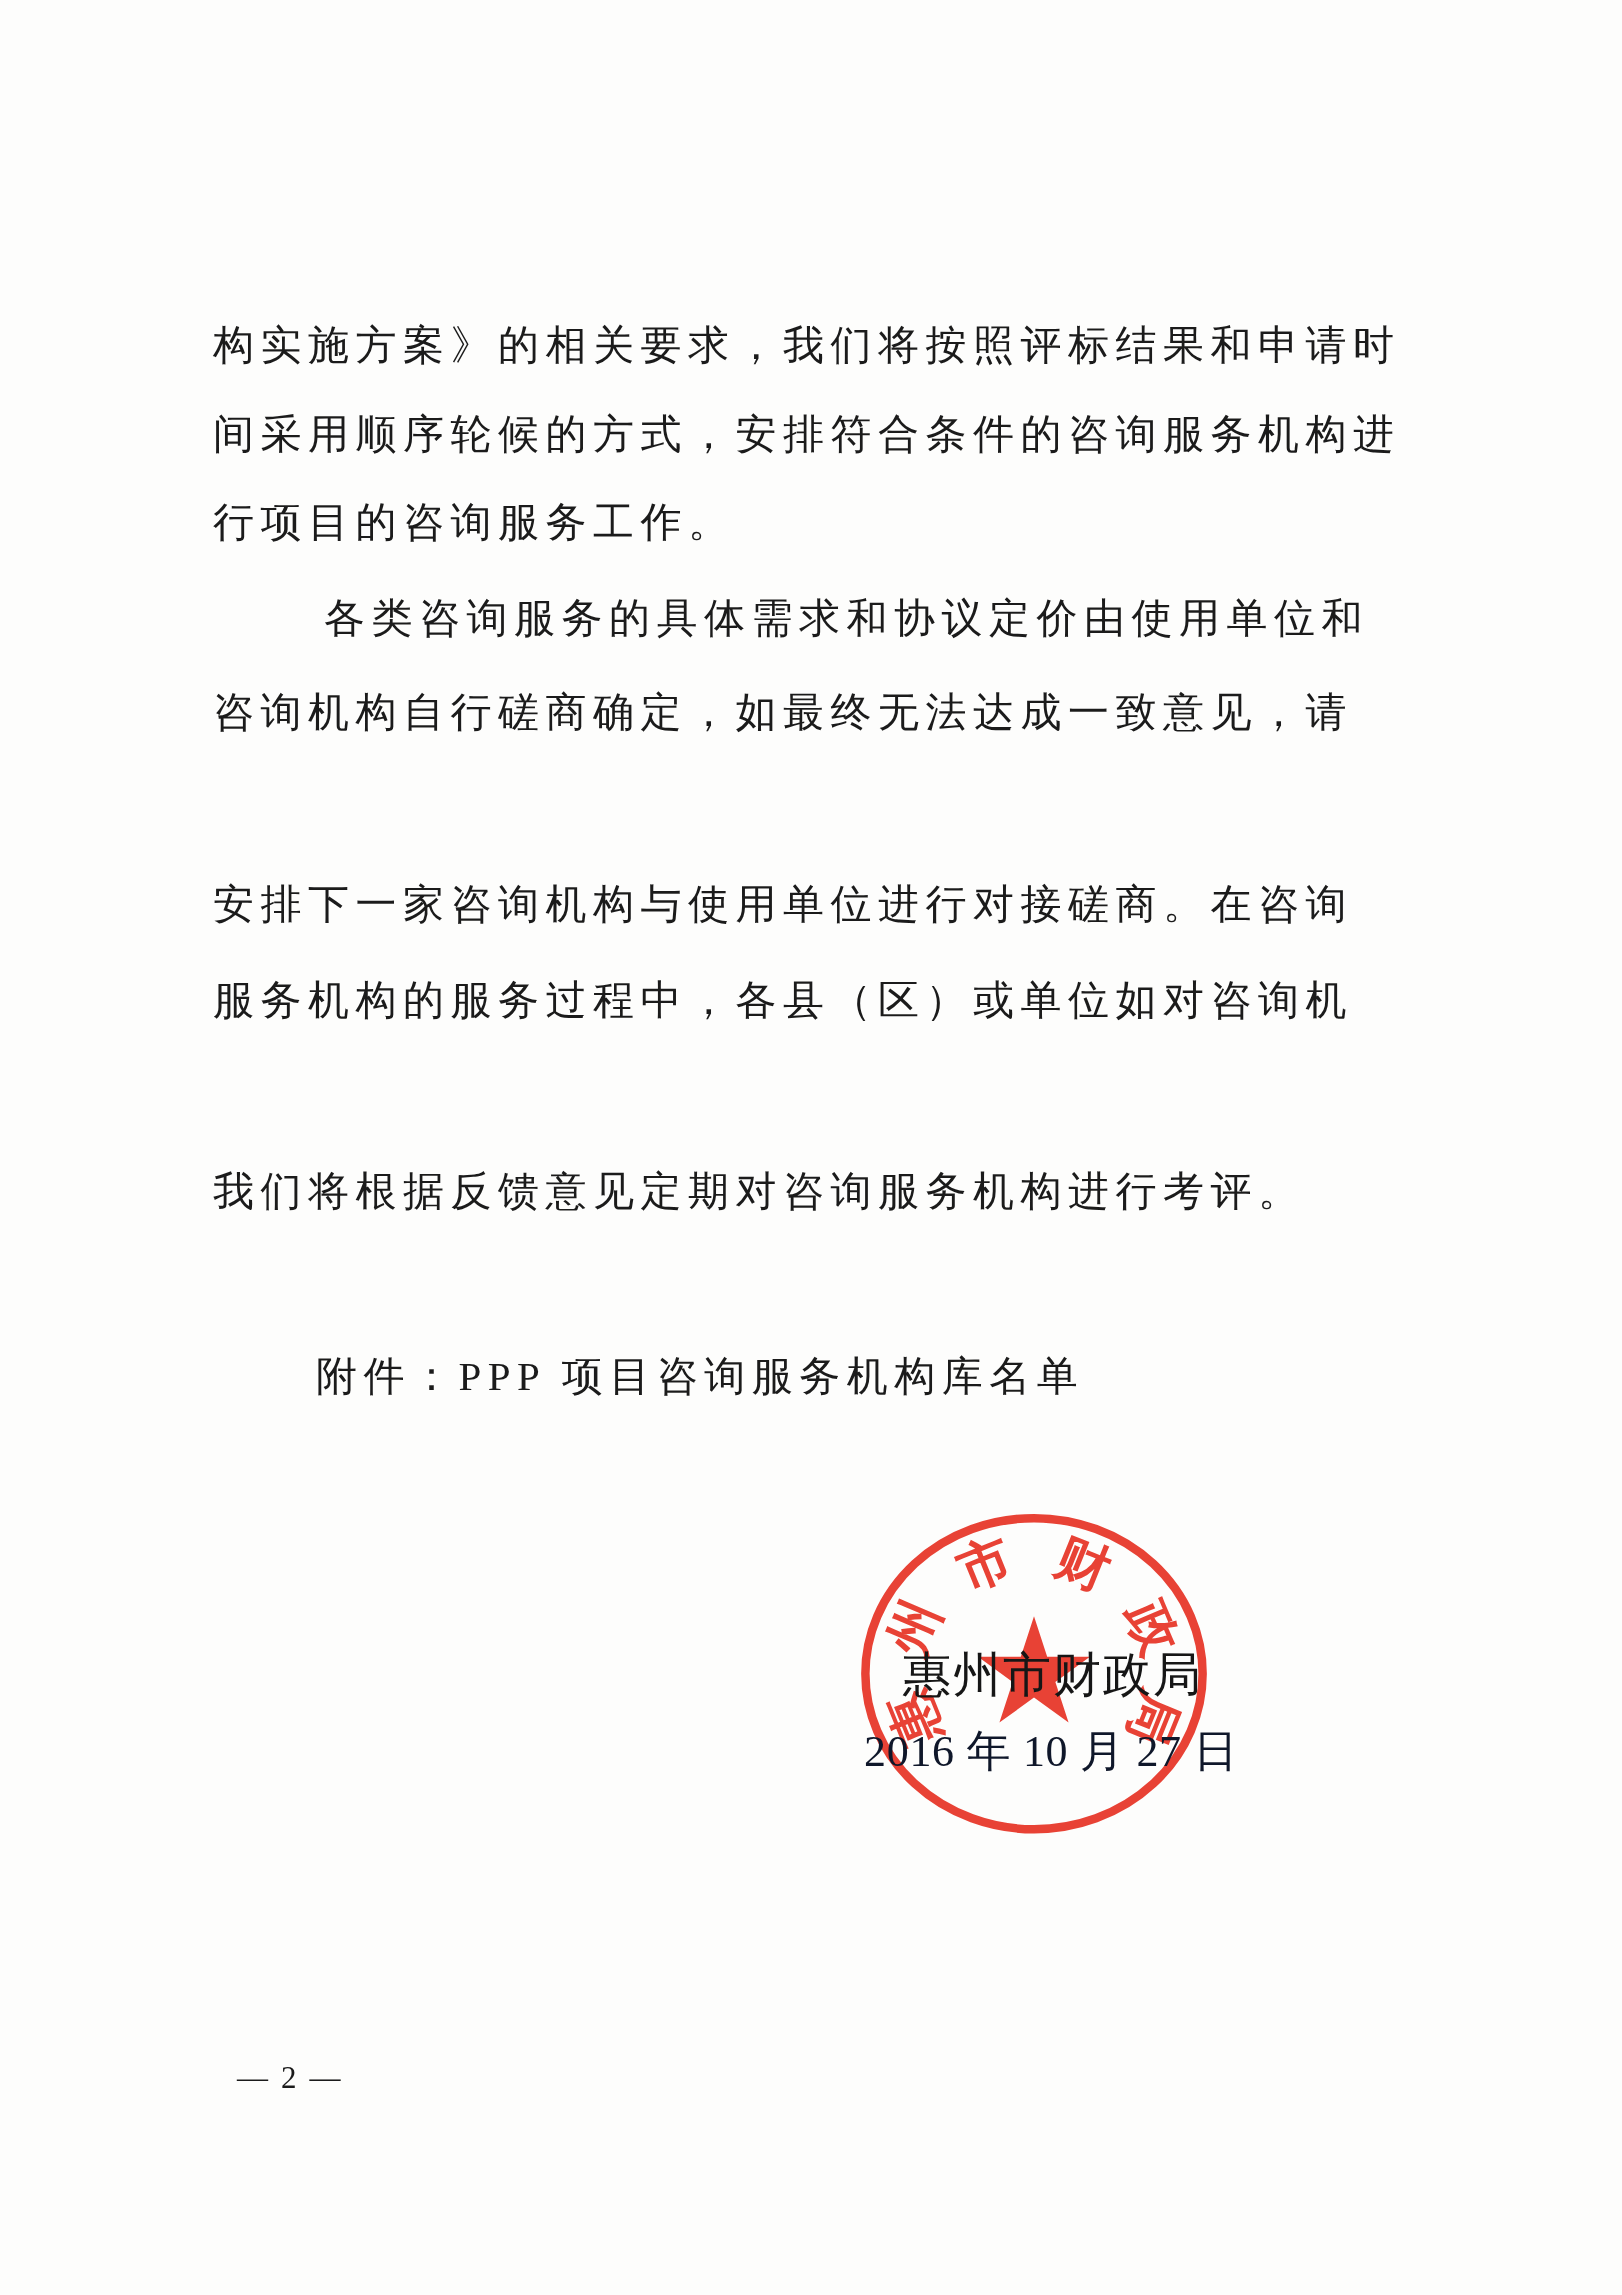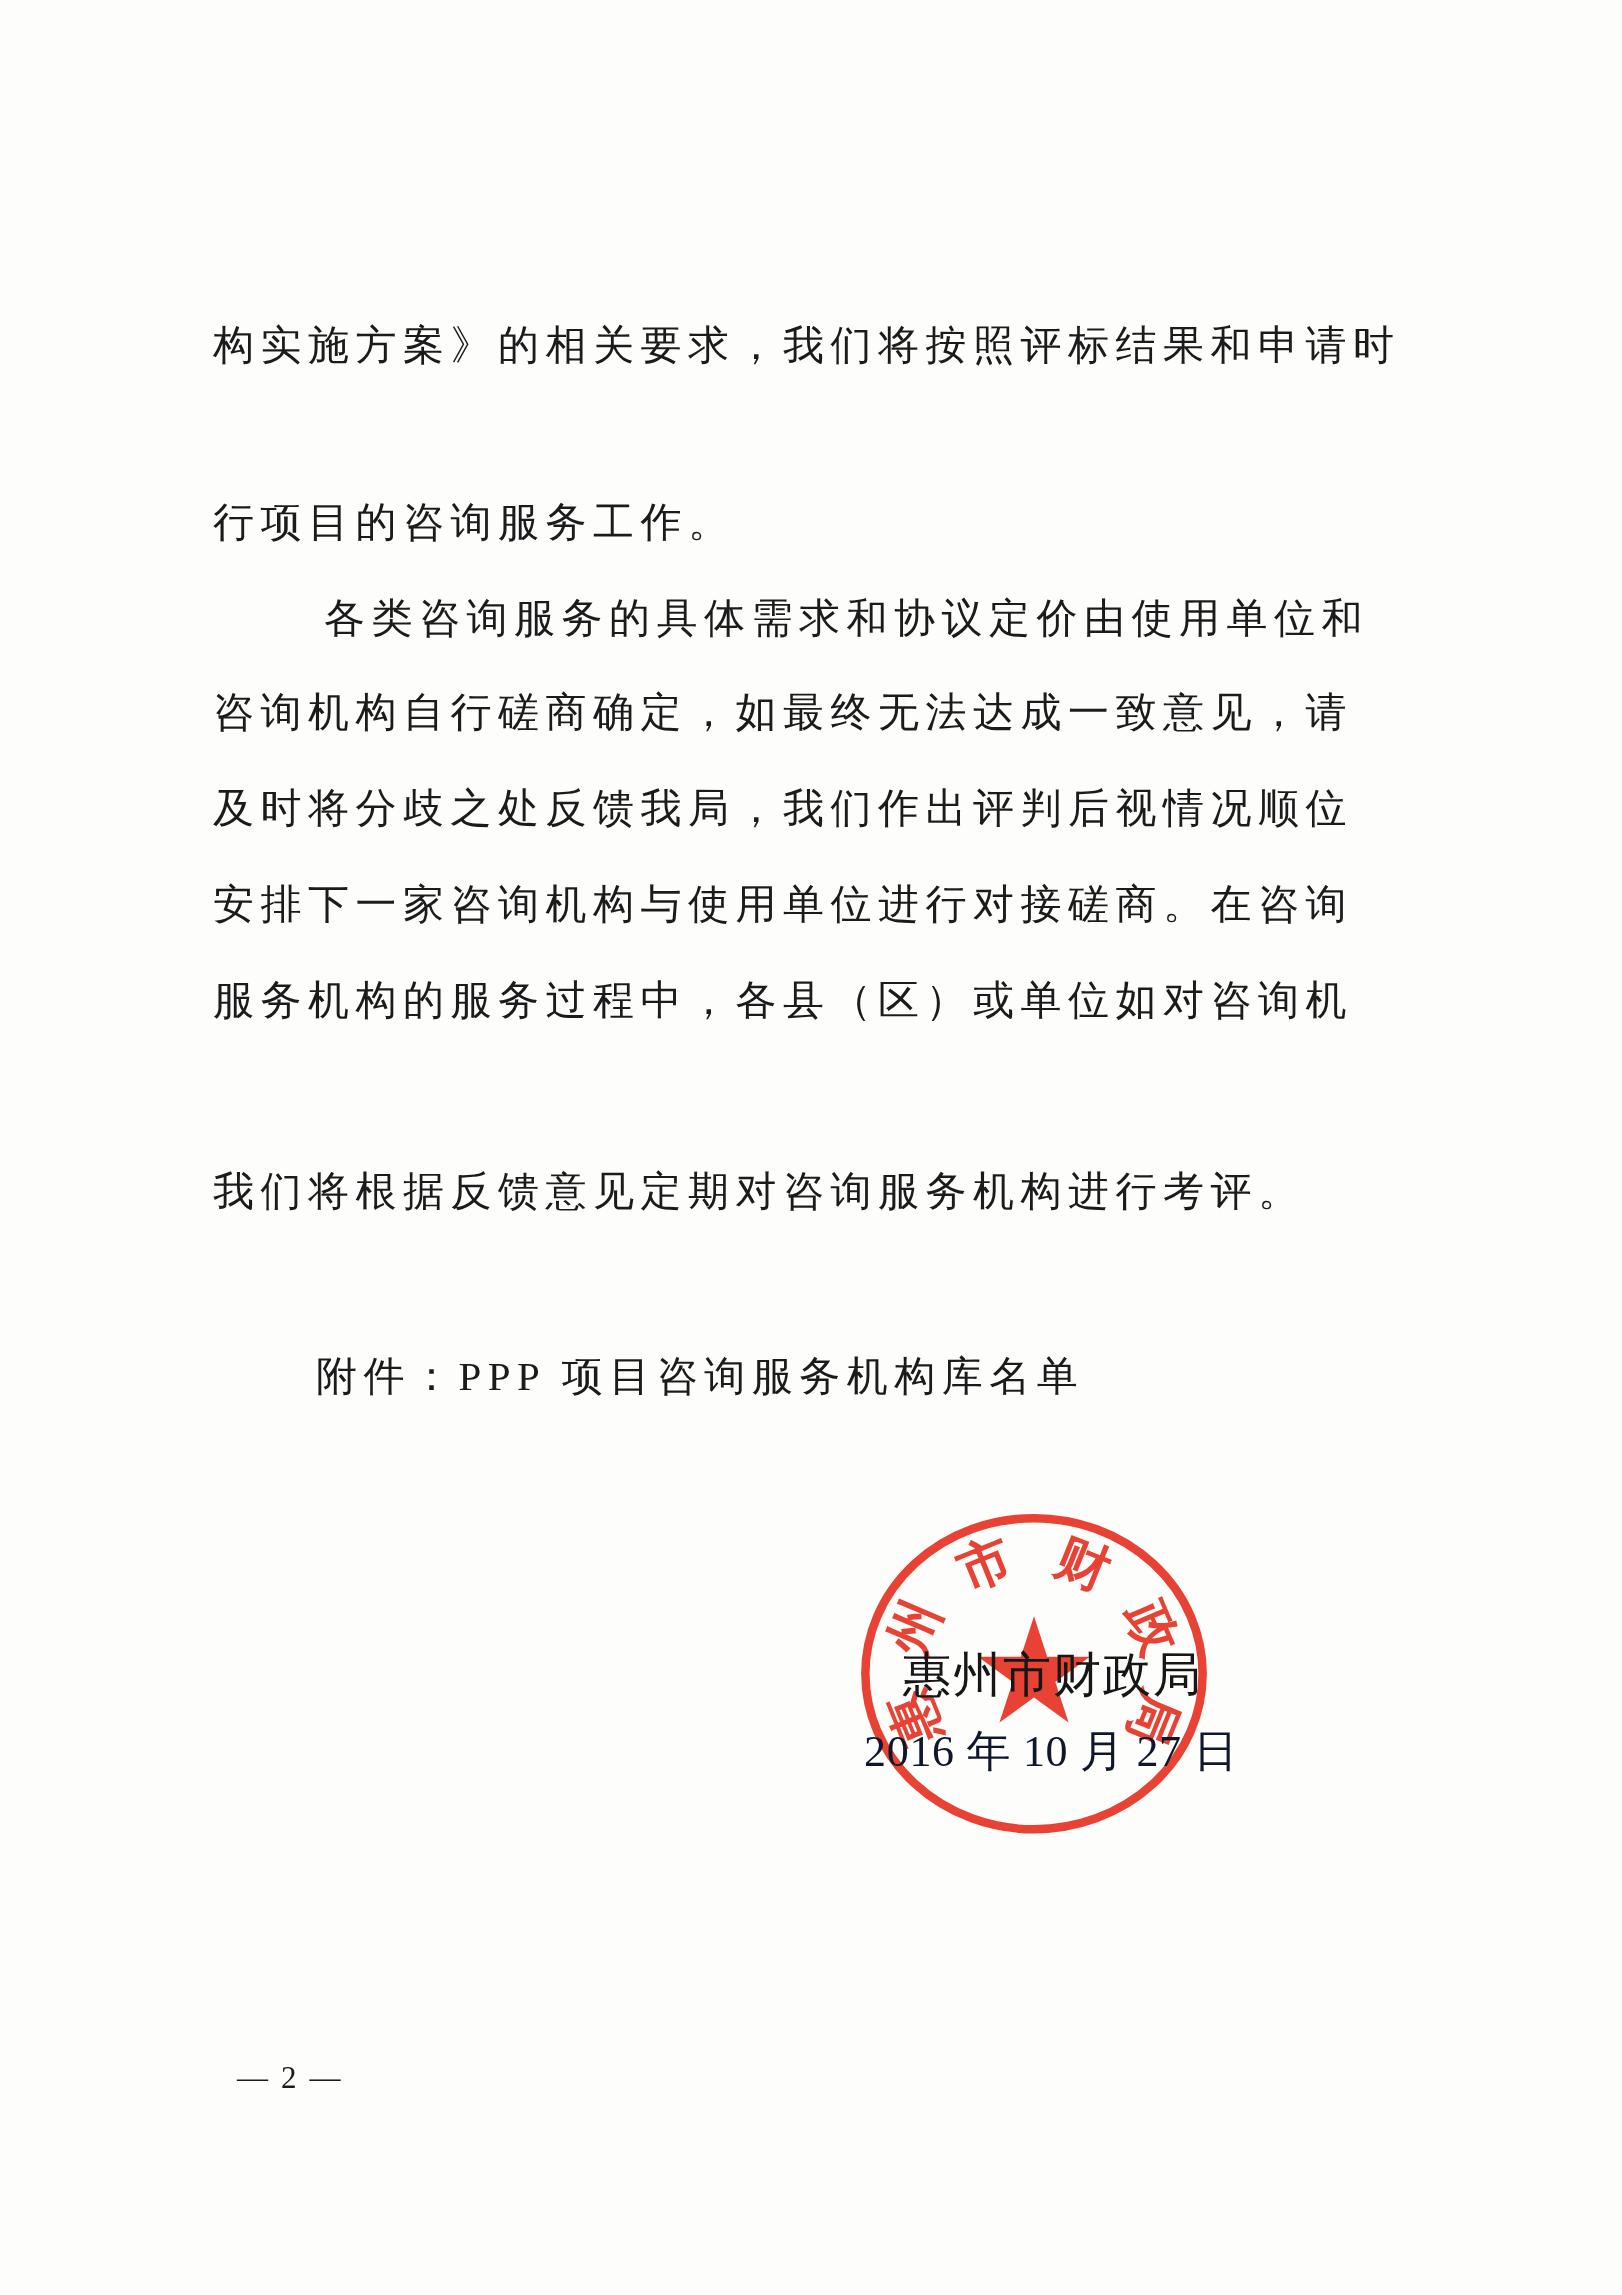--- a/index.html
+++ b/index.html
@@ -62,25 +62,25 @@
     white-space:nowrap;
     color:#1b1b1b;
   }
 </style>
 </head>
 <body>
 
 <div class="page">
 
   <div class="bodyline" style="top:308px">构实施方案》的相关要求，我们将按照评标结果和申请时</div>
+  <div class="bodyline" style="top:397px">间采用顺序轮候的方式，安排符合条件的咨询服务机构进</div>
   <div class="bodyline" style="top:485px">行项目的咨询服务工作。</div>
 
   <div class="bodyline indent-para" style="top:581px">各类咨询服务的具体需求和协议定价由使用单位和</div>
   <div class="bodyline" style="top:675px">咨询机构自行磋商确定，如最终无法达成一致意见，请</div>
-  <div class="bodyline" style="top:771px">及时将分歧之处反馈我局，我们作出评判后视情况顺位</div>
   <div class="bodyline" style="top:867px">安排下一家咨询机构与使用单位进行对接磋商。在咨询</div>
   <div class="bodyline" style="top:963px">服务机构的服务过程中，各县（区）或单位如对咨询机</div>
   <div class="bodyline indent-attach" style="top:1339px">附件：PPP 项目咨询服务机构库名单</div>
 
   <div class="bodyline" style="top:1154px">我们将根据反馈意见定期对咨询服务机构进行考评。</div>
 
   <svg class="seal-svg" viewBox="0 0 560 510" aria-hidden="true">
     <ellipse cx="280" cy="250" rx="258" ry="238" fill="none" stroke="#e7382b" stroke-width="13"></ellipse>
     <polygon points="280,162 300.2,224.2 365.6,224.2 312.7,262.6 332.9,324.8 280,286.4 227.1,324.8 247.3,262.6 194.4,224.2 259.8,224.2" fill="#e7382b"></polygon>
     <g fill="#e7382b" class="seal-ring-text" text-anchor="middle">

